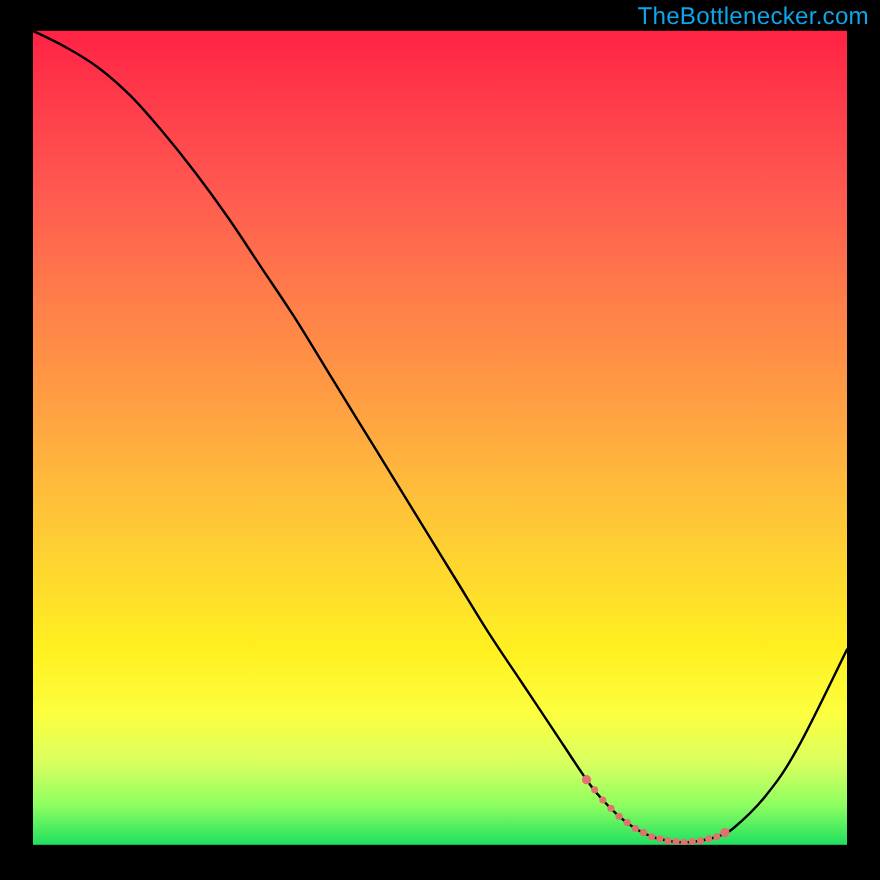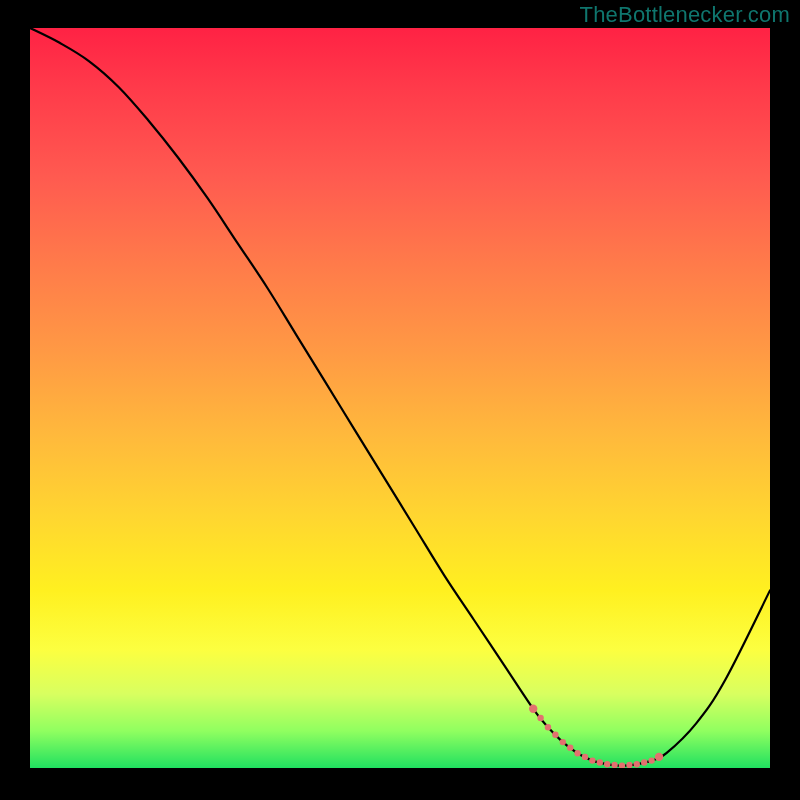--- a/index.html
+++ b/index.html
@@ -14,21 +14,21 @@
   .frame {
     position: relative;
     width: 800px;
     height: 800px;
     background: #000;
   }
   .watermark {
     position: absolute;
     top: 2px;
     right: 10px;
-    color: #0f766e;
+    color: #0ea5e9;
     font-size: 22px;
     letter-spacing: 0.2px;
     z-index: 10;
   }
   .plot-area {
     position: absolute;
     left: 30px;
     top: 28px;
     width: 740px;
     height: 740px;

